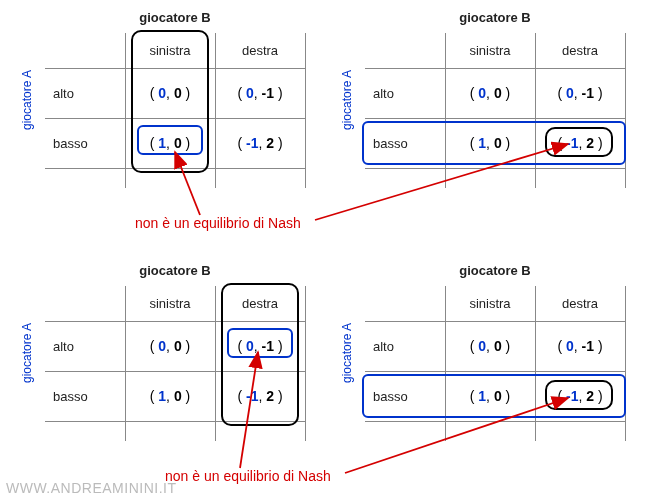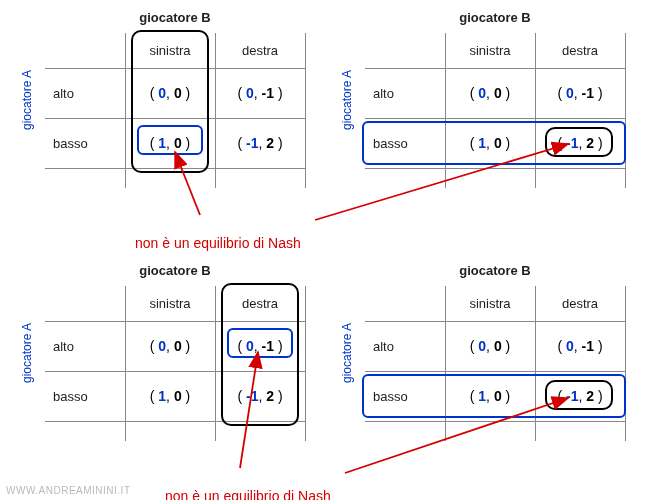--- a/index.html
+++ b/index.html
@@ -71,21 +71,20 @@
     font-size: 14px;
     font-family: Arial, sans-serif;
   }
   .pA { color: #0033cc; font-weight: bold; }
   .pB { color: #000; font-weight: bold; }
   .par { color: #000; }
   #caption-top, #caption-bottom {
     position: absolute;
     color: #d40000;
     font-size: 14px;
-    margin-top: 20px;
   }
   svg.arrow {
     position: absolute;
     top: 0; left: 0;
     width: 650px; height: 500px;
     pointer-events: none;
   }
   .hl-black {
     position: absolute;
     border: 2px solid #000;
@@ -93,21 +92,21 @@
   }
   .hl-blue {
     position: absolute;
     border: 2px solid #0033cc;
     border-radius: 6px;
   }
   .watermark {
     position: absolute;
     bottom: 4px;
     left: 6px;
-    font-size: 10px;
+    font-size: 14px;
     color: #bbb;
     letter-spacing: 0.5px;
   }
 </style>
 </head>
 <body>
 
 <div class="quad" style="left:15px; top:5px;">
   <div class="colhdr" style="left:30px; width:260px;">giocatore B</div>
   <div class="rowhdr">

